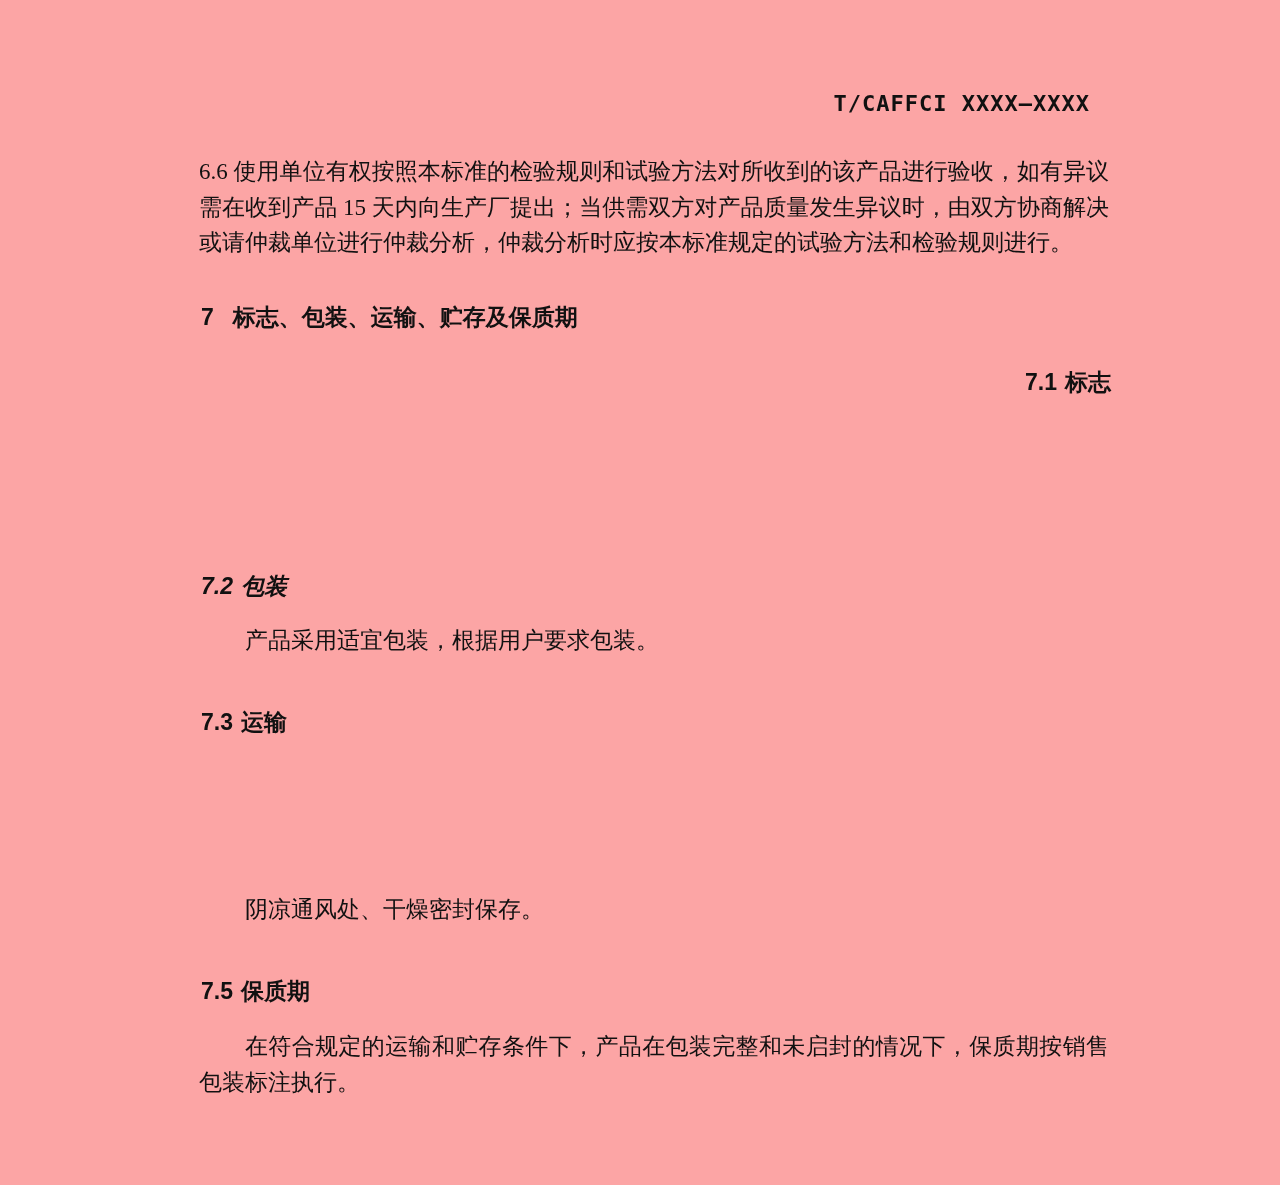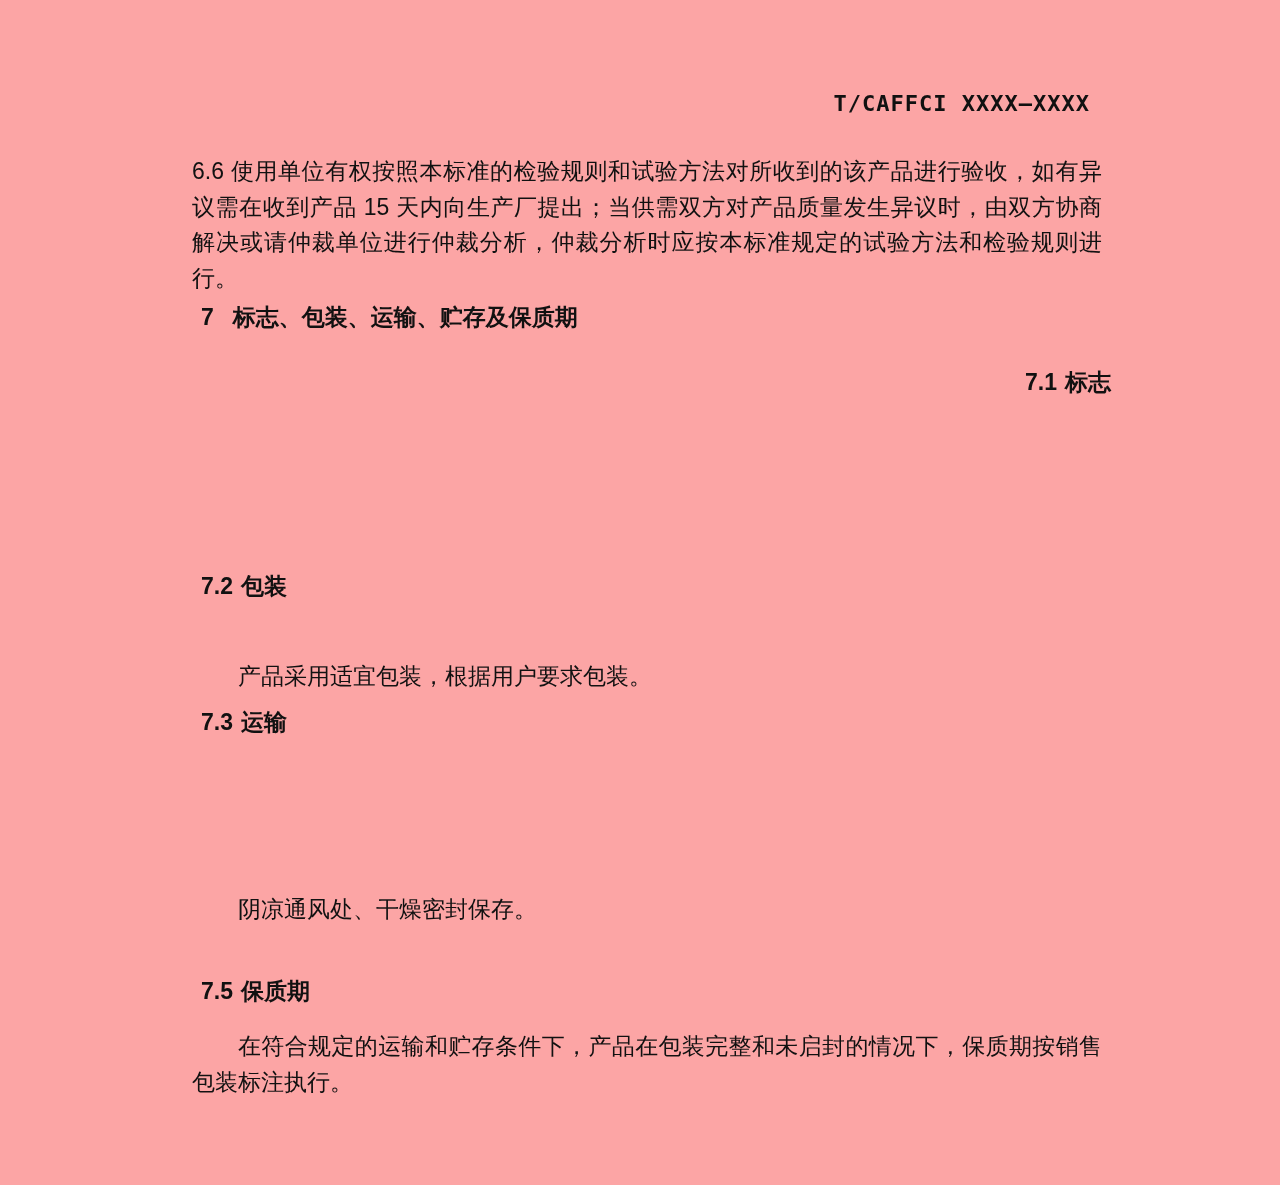--- a/index.html
+++ b/index.html
@@ -24,23 +24,23 @@
     text-align: right;
     font-family: "DejaVu Sans Mono", "Liberation Mono", monospace;
     font-size: 22px;
     font-weight: 600;
     letter-spacing: 1px;
     line-height: 28px;
     color: #111111;
   }
   .body-para {
     position: absolute;
-    left: 192px;
+    left: 199px;
     width: 910px;
-    font-family: Liberation Sans, sans-serif;
+    font-family: Liberation Serif, serif;
     font-size: 23px;
     line-height: 35.5px;
     text-align: justify;
     color: #111111;
     margin: 0;
   }
   .indent2 {
     text-indent: 2em;
   }
   .sec-heading {
@@ -60,22 +60,22 @@
     margin-right: 19px;
   }
   .sec-heading .num {
     display: inline-block;
     margin-right: 8px;
   }
   .top-p66  { top: 154px; }
   .top-h7   { top: 290px; }
   .top-h71  { top: 355px; text-align: right; }
   .top-p71  { top: 424px; }
-  .top-h72  { top: 559px; }
-  .top-p72  { top: 623px; margin-top: 36px; }
+  .top-h72  { top: 559px; font-style: italic; }
+  .top-p72  { top: 623px; }
   .top-h73  { top: 695px; }
   .top-p73  { top: 758px; }
   .top-h74  { top: 830px; }
   .top-p74  { top: 892px; }
   .top-h75  { top: 964px; }
   .top-p75  { top: 1029px; }
 </style>
 </head>
 <body>
 

